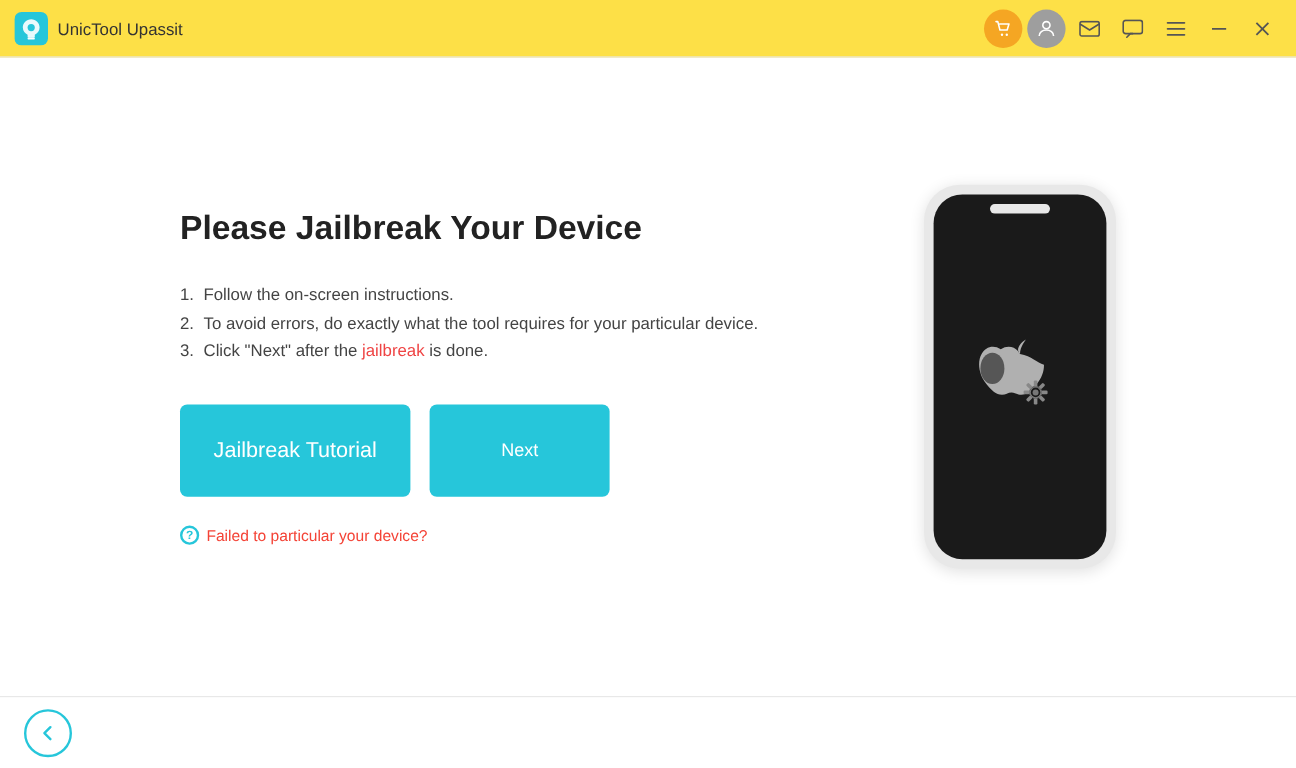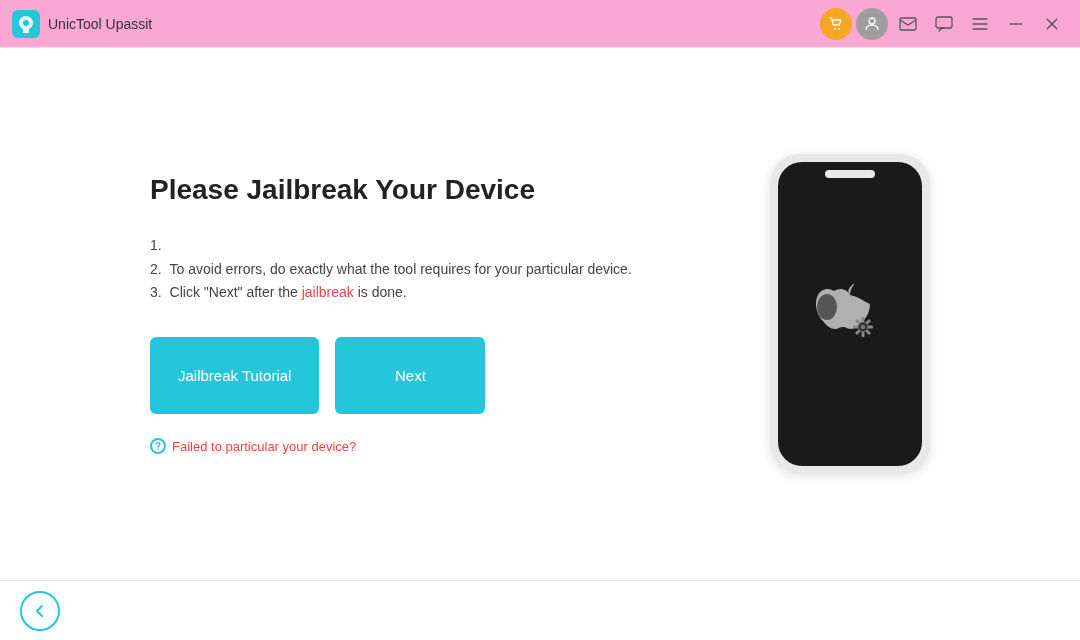--- a/index.html
+++ b/index.html
@@ -13,21 +13,21 @@
       flex-direction: column;
     }
 
     
     .title-bar {
       display: flex;
       align-items: center;
       justify-content: space-between;
       padding: 0 12px;
       height: 48px;
-      background: #f9a8d4;
+      background: #fde047;
       border-bottom: 1px solid #e8e8e8;
       flex-shrink: 0;
     }
     .title-bar-left {
       display: flex;
       align-items: center;
       gap: 8px;
     }
     .app-logo {
       width: 28px;
@@ -128,21 +128,21 @@
       display: flex;
       gap: 16px;
       margin-bottom: 24px;
     }
     .btn-tutorial {
       background: #26c6da;
       color: white;
       border: none;
       border-radius: 6px;
       padding: 14px 28px;
-      font-size: 15px;
+      font-size: 18px;
       cursor: pointer;
       font-weight: 500;
       min-width: 150px;
     }
     .btn-next {
       background: #26c6da;
       color: white;
       border: none;
       border-radius: 6px;
       padding: 30px 50px;
@@ -298,20 +298,21 @@
 </div>
 
 <div class="main-content">
 
   <div class="left-panel">
     <h1 class="page-title">Please Jailbreak Your Device</h1>
 
     <ul class="instructions">
       <li>
         <span class="num">1.</span>
+        <span class="text">&nbsp;Follow the on-screen instructions.</span>
       </li>
       <li>
         <span class="num">2.</span>
         <span class="text">&nbsp;To avoid errors, do exactly what the tool requires for your particular device.</span>
       </li>
       <li>
         <span class="num">3.</span>
         <span class="text">&nbsp;Click "Next" after the <span class="link-text">jailbreak</span> is done.</span>
       </li>
     </ul>

